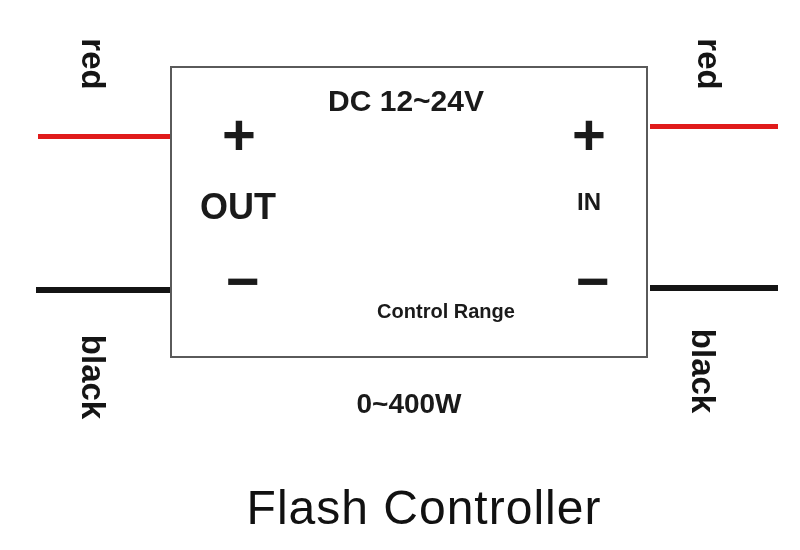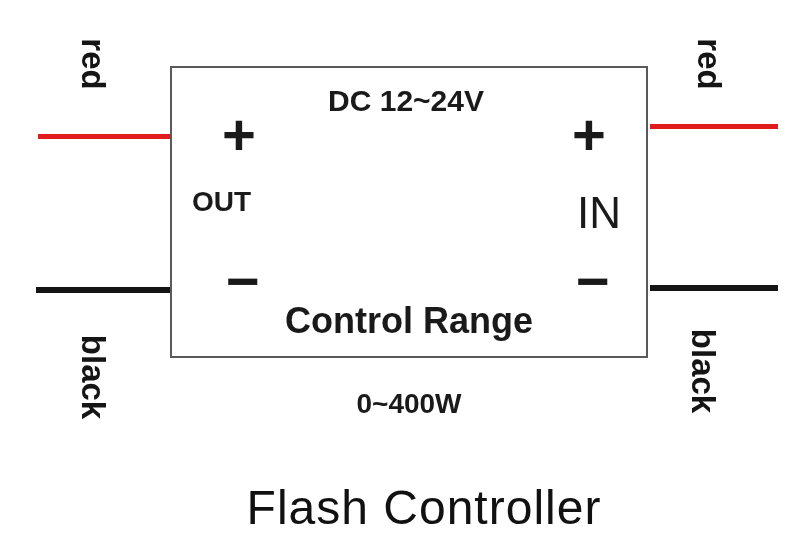--- a/index.html
+++ b/index.html
@@ -66,37 +66,38 @@
     font-size: 58px;
     font-weight: bold;
     color: #1a1a1a;
     line-height: 1;
   }
   .plus-left  { left: 222px; top: 106px; }
   .plus-right { left: 572px; top: 106px; }
   .minus-left { left: 226px; top: 252px; }
   .minus-right{ left: 576px; top: 252px; }
   .out-label {
-    left: 192px; top: 186px;
-    font-size: 28px;
+    left: 200px; top: 186px;
+    font-size: 36px;
     font-weight: bold;
     color: #1a1a1a;
   }
   .in-label {
     left: 577px; top: 188px;
-    font-size: 44px;
-    font-weight: normal;
+    font-size: 24px;
+    font-weight: bold;
     color: #1a1a1a;
   }
   .control-range {
     left: 170px; top: 300px; width: 478px;
     text-align: center;
-    font-size: 36px;
+    font-size: 20px;
     font-weight: bold;
     color: #1a1a1a;
+    padding-left: 37px;
   }
 
   
   .power-range {
     left: 170px; top: 388px; width: 478px;
     text-align: center;
     font-size: 28px;
     font-weight: bold;
     color: #1a1a1a;
   }

